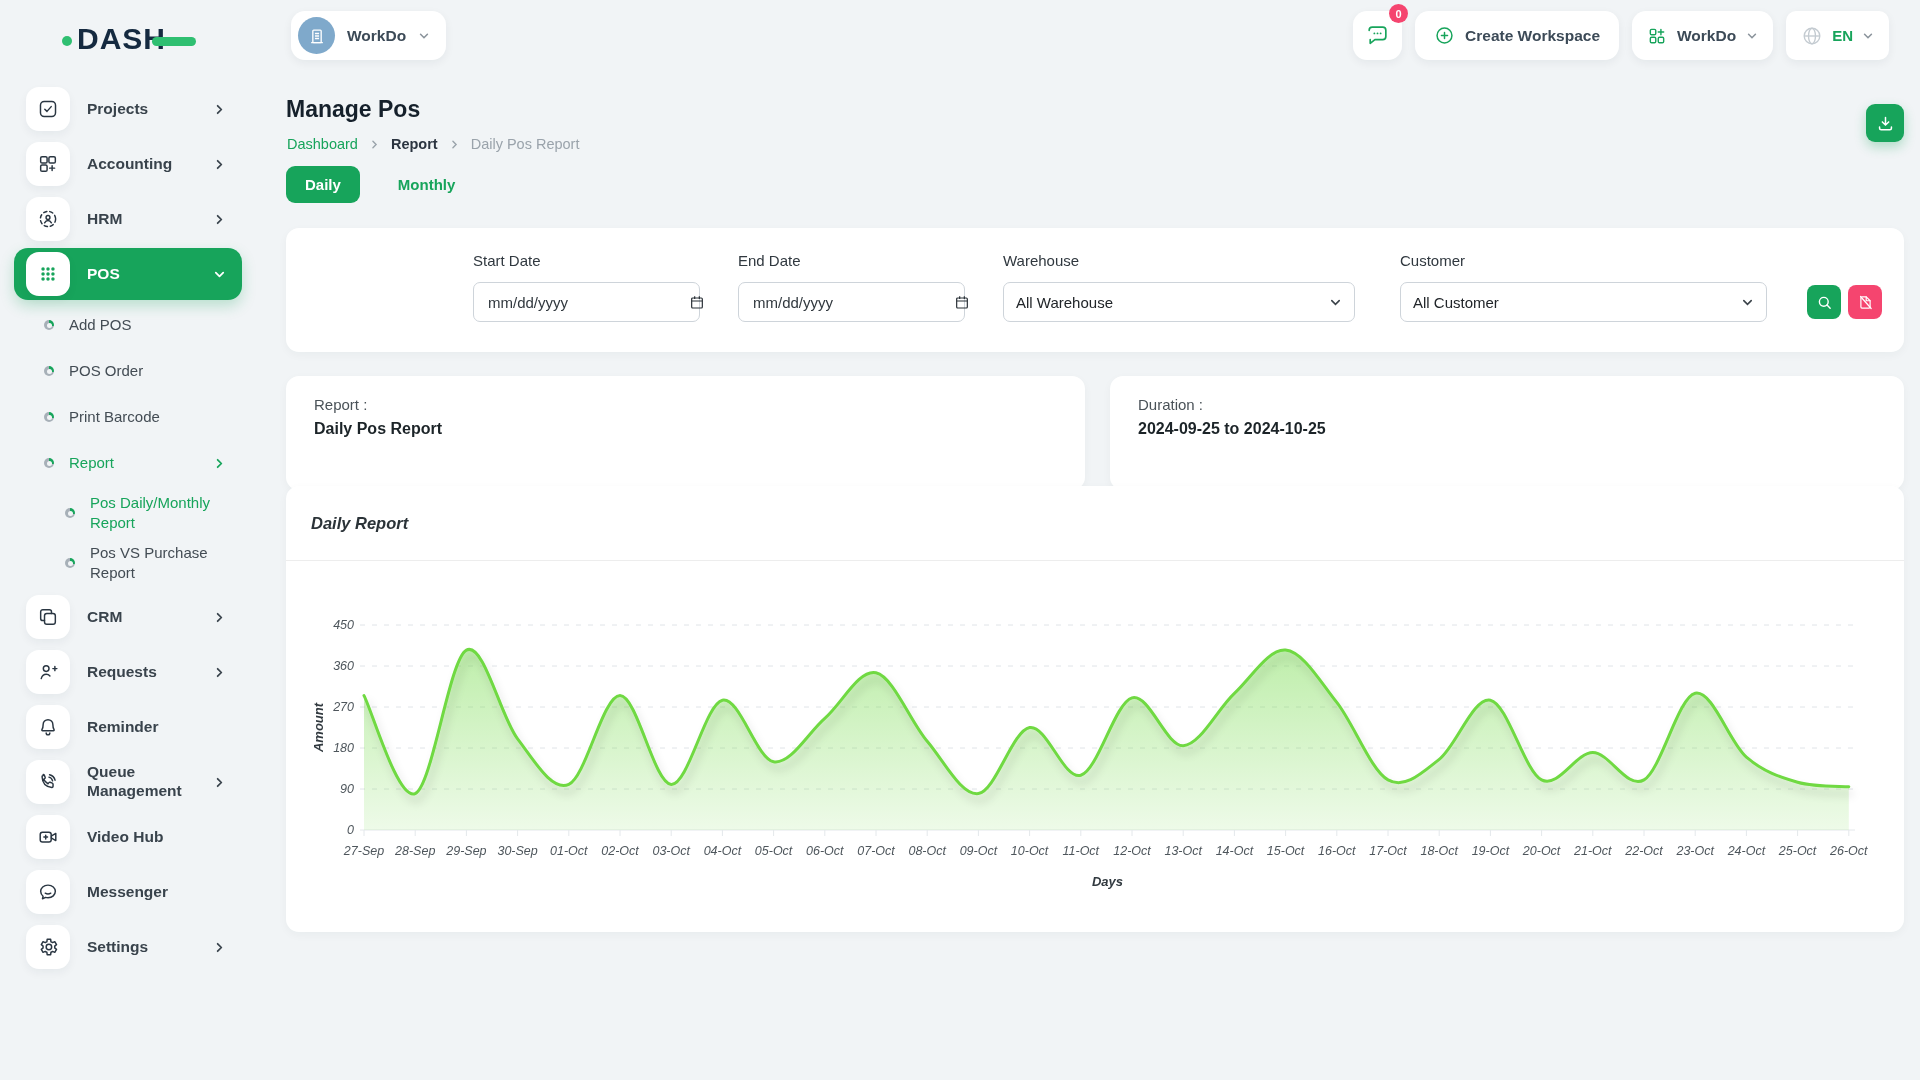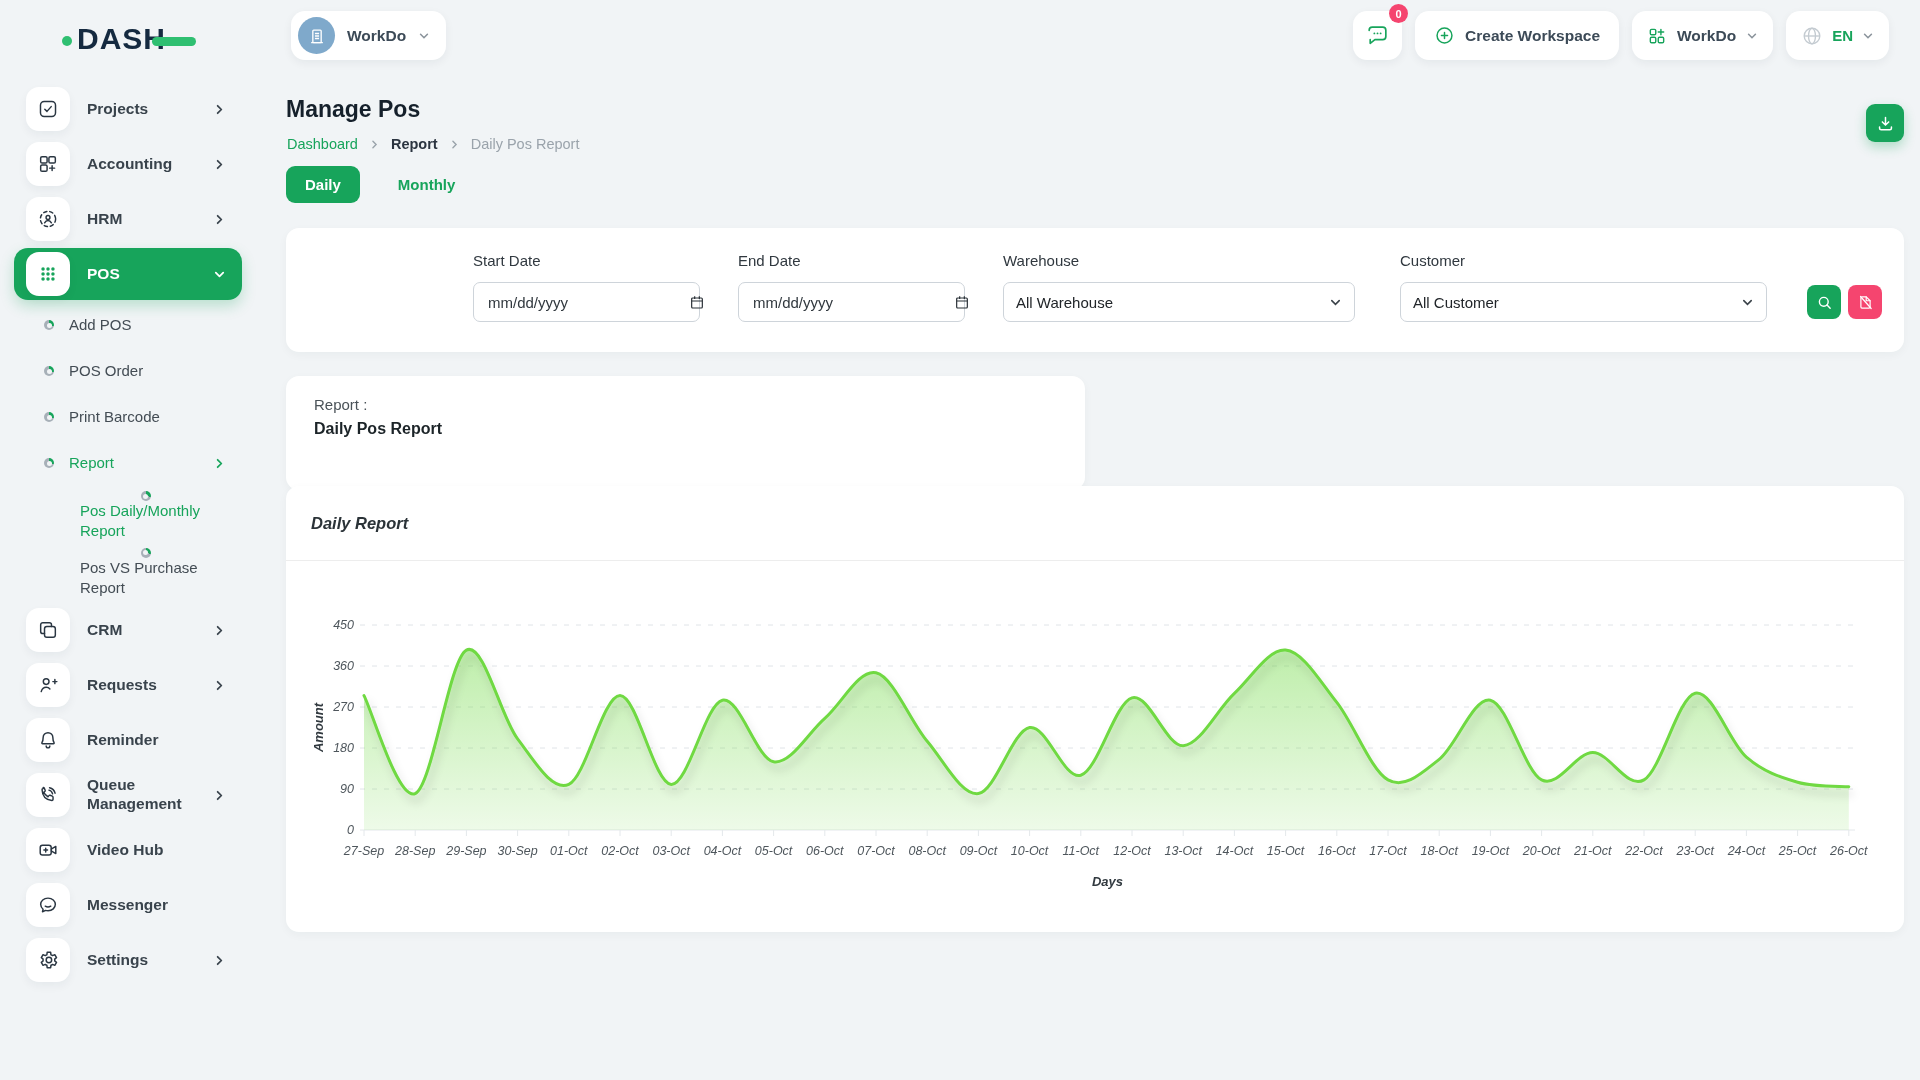--- a/index.html
+++ b/index.html
@@ -16,39 +16,39 @@
   .workspace-chip{position:absolute;left:291px;top:11px;padding:0 16px 0 7px;gap:12px;cursor:pointer;}
   .avatar{width:37px;height:37px;border-radius:50%;background:#7fa9cb;display:flex;align-items:center;justify-content:center;color:#fff;}
   .chip-label{font-size:15.5px;font-weight:700;color:#3c4a57;}
   .chev{color:#8a939b;display:flex;}
 
   .header-right{position:absolute;top:11px;right:31px;display:flex;gap:13px;}
   .chat-chip{width:49px;justify-content:center;position:relative;cursor:pointer;}
   .badge{position:absolute;top:-7px;right:-6px;min-width:19px;height:19px;border-radius:10px;background:#f5456f;color:#fff;font-size:11px;font-weight:700;display:flex;align-items:center;justify-content:center;padding:0 4px;box-sizing:border-box;}
   .create-chip{padding:0 19px;gap:10px;cursor:pointer;}
   .workdo-chip{padding:0 15px;gap:10px;cursor:pointer;}
-  .lang-chip{padding:0 15px;gap:9px;cursor:pointer;}
+  .lang-chip{padding:0 15px;gap:9px;cursor:pointer;border-radius:10px;}
   .lang-code{font-size:15px;font-weight:700;color:#17a45b;}
 
   
   .sidebar{position:absolute;left:0;top:72px;width:258px;bottom:0;padding-top:8px;box-sizing:border-box;}
   .side-item{display:flex;align-items:center;height:52px;margin:3px 0;padding:0 32px 0 26px;cursor:pointer;position:relative;}
   .icon-tile{width:44px;height:44px;border-radius:13px;background:#fff;display:flex;align-items:center;justify-content:center;color:#2a3642;box-shadow:0 4px 10px rgba(23,42,58,.05);flex:0 0 44px;}
   .side-label{margin-left:17px;font-size:15.5px;font-weight:600;color:#39434c;flex:1;line-height:1.2;}
   .side-chev{color:#39434c;display:flex;}
   .side-item.active{background:#17a45b;border-radius:14px;margin:3px 16px 3px 14px;padding:0 16px 0 12px;box-shadow:0 6px 14px rgba(23,164,91,.25);}
   .side-item.active .side-label{color:#fff;}
   .side-item.active .side-chev{color:#fff;}
   .side-item.active .icon-tile{color:#17a45b;}
 
   .sub-item{display:flex;align-items:center;min-height:44px;margin:2px 0;padding:0 32px 0 44px;cursor:pointer;}
   .sub-item .side-label{margin-left:15px;font-size:15px;font-weight:500;color:#434c54;}
   .sub-item.active .side-label{color:#17a45b;}
   .sub-item.active .side-chev{color:#17a45b;}
-  .sub2{padding-left:65px;margin:6px 0;flex-direction:column;}
+  .sub2{padding-left:65px;margin:6px 0;}
   .sub2 .side-label{max-width:158px;line-height:1.35;}
   .bullet{width:10px;height:10px;border-radius:50%;background:conic-gradient(#17a45b 0 100deg,#a7b0b8 100deg 360deg);position:relative;flex:0 0 10px;}
   .bullet::after{content:"";position:absolute;inset:2.5px;border-radius:50%;background:#f1f4f6;}
 
   
   .main{position:absolute;left:286px;top:0;width:1618px;height:1080px;}
   .page-title{position:absolute;top:96px;left:0;font-size:23px;font-weight:700;color:#15202b;margin:0;}
   .breadcrumb{position:absolute;top:136px;left:1px;display:flex;align-items:center;gap:11px;font-size:14.5px;}
   .bc-link{color:#17a45b;cursor:pointer;}
   .bc-mid{color:#2b3440;font-weight:600;}
@@ -436,20 +436,24 @@
             <path d="M13 4H7a1.5 1.5 0 0 0-1.5 1.5v13A1.5 1.5 0 0 0 7 20h10a1.5 1.5 0 0 0 1.5-1.5V9.5L13 4z"></path>
             <path d="M13 4v5.5h5.5"></path>
             <path d="M5 3.5L20 20.5"></path>
           </svg>
       </button>
     </div>
 
     <div class="card sum-card sum-left">
       <div class="sum-label">Report :</div>
       <div class="sum-value">Daily Pos Report</div>
+    </div>
+    <div class="card sum-card sum-right">
+      <div class="sum-label">Duration :</div>
+      <div class="sum-value">2024-09-25 to 2024-10-25</div>
     </div>
 
     <div class="card chart-card">
       <div class="chart-title">Daily Report</div>
       <div class="chart-divider"></div>
       <div class="chart-box" id="chart-container"><svg width="1570" height="310" viewBox="0 0 1570 310">
             <defs>
               <linearGradient id="areaGrad" x1="0" y1="0" x2="0" y2="1">
                 <stop offset="0" stop-color="#6FD943" stop-opacity="0.45"></stop>
                 <stop offset="1" stop-color="#6FD943" stop-opacity="0.12"></stop>

